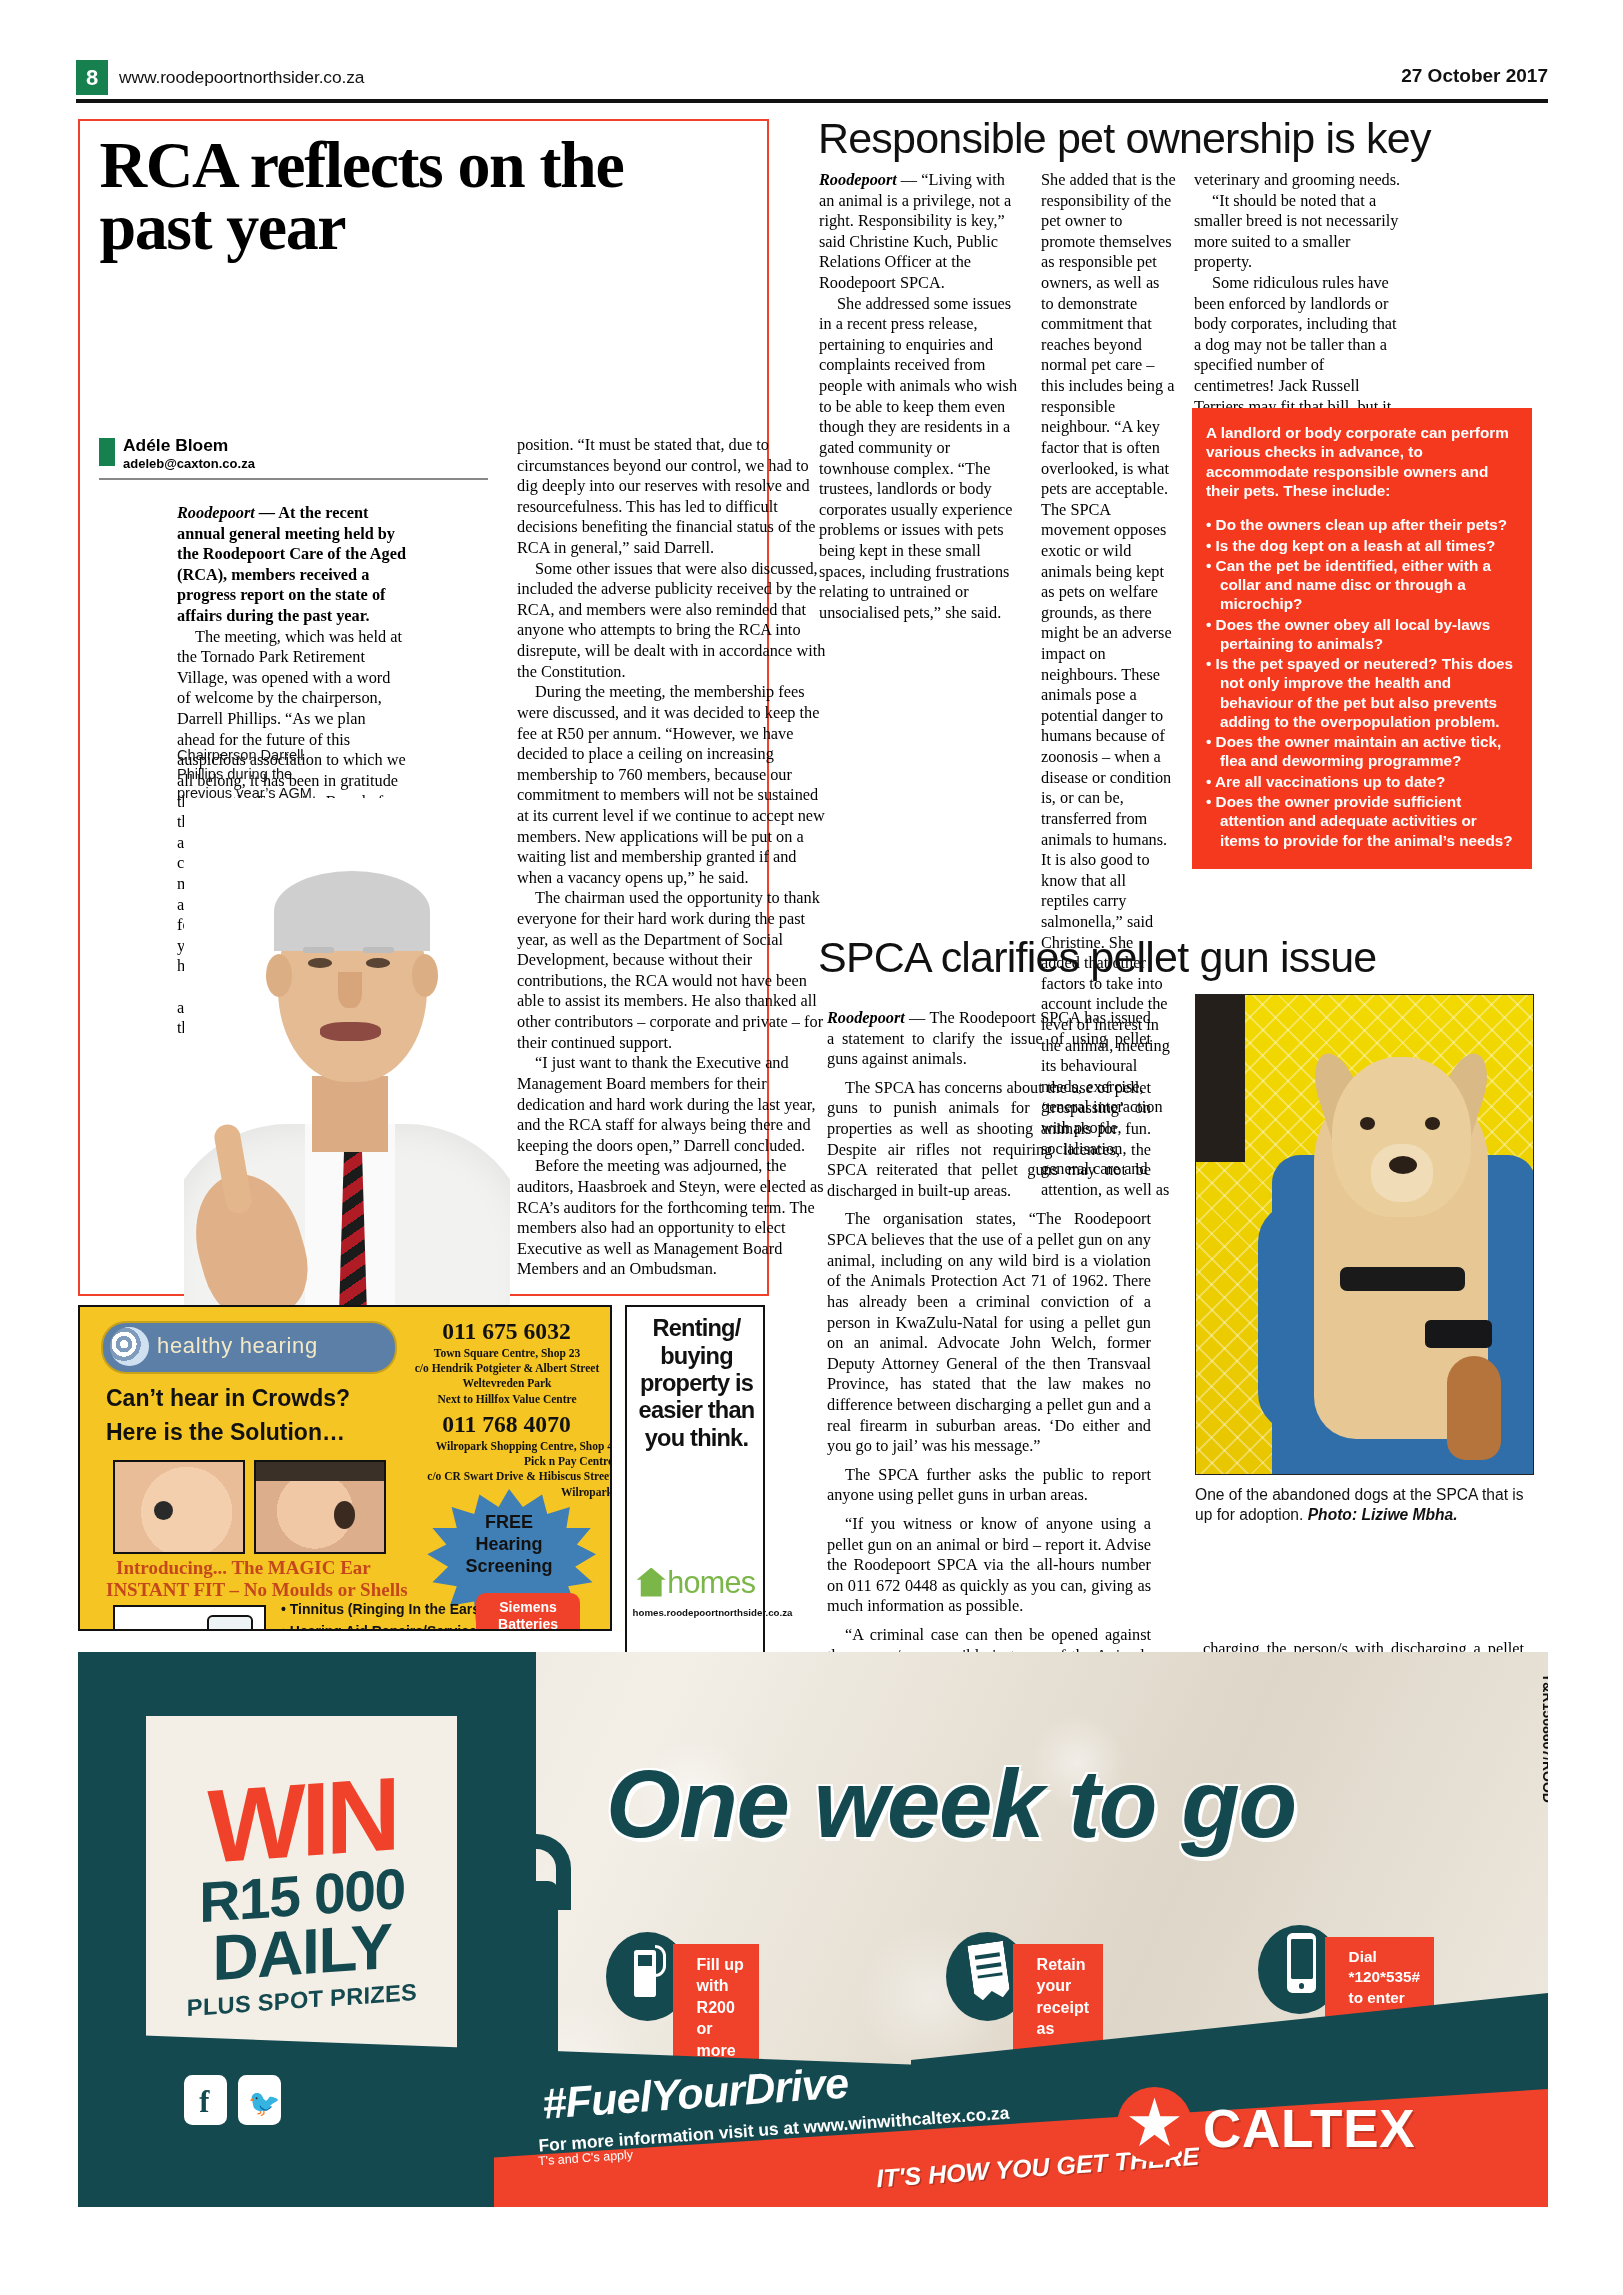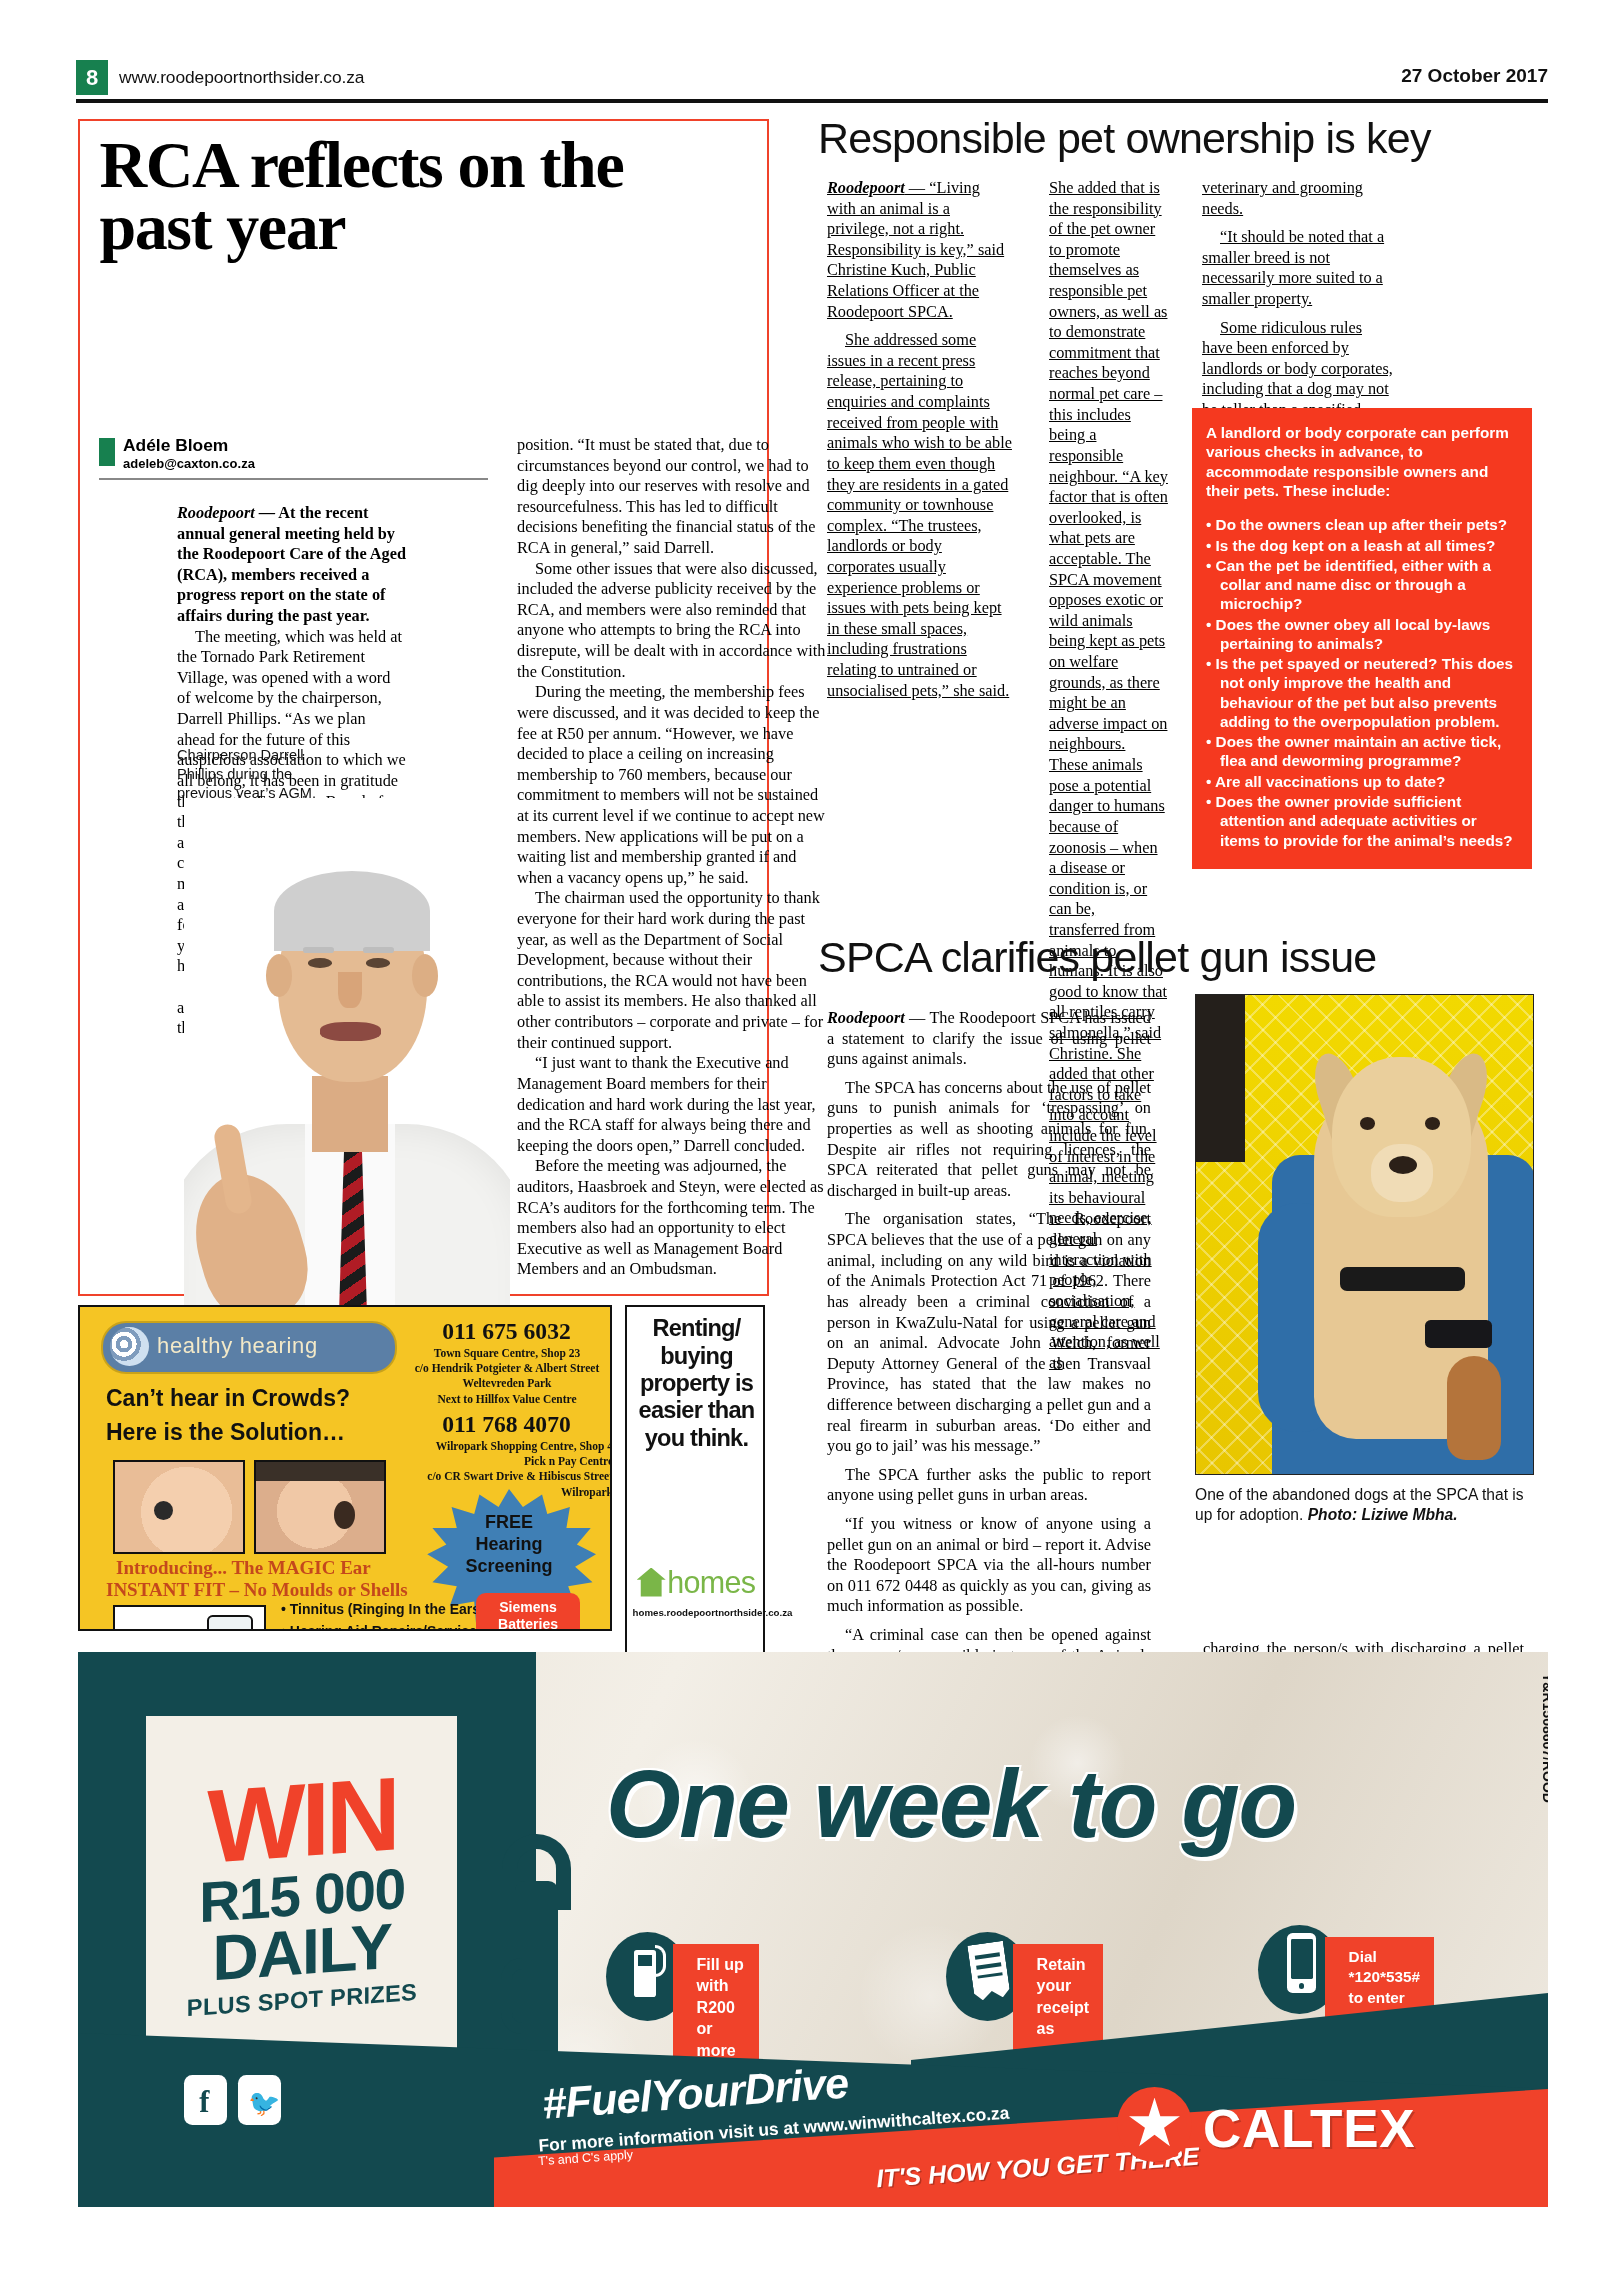--- a/index.html
+++ b/index.html
@@ -57,21 +57,21 @@
   .p-brow-r{position:absolute;left:179px;top:149px;width:30.5px;height:5.6px;background:#bdbdbd;border-radius:2.8px;}
   .p-nose{position:absolute;left:154px;top:174px;width:23.6px;height:36px;background:#d8a479;border-radius:0 0 40% 40%;}
   .p-mouth{position:absolute;left:136px;top:224px;width:61px;height:19.4px;background:#8c4a42;border-radius:40%;}
   .p-hand{position:absolute;left:14px;top:375px;width:104px;height:146px;background:#e0b188;border-radius:52% 52% 40% 40%;transform:rotate(-16deg);}
   .p-finger{position:absolute;left:36px;top:326px;width:26px;height:90px;background:#e4b68c;border-radius:14px;transform:rotate(-10deg);}
 
   
   .pet-head{position:absolute;left:818px;top:117px;width:736px;font-family:"Liberation Sans",sans-serif;
             font-weight:normal;font-size:43px;line-height:1;letter-spacing:-0.8px;color:#111;}
   .pet-col{position:absolute;font-size:16.3px;line-height:1.265;color:#000;}
-  .pet-col p{margin:8px;text-indent:18px;text-decoration:underline;}
+  .pet-col p{margin:0;text-indent:18px;}
   .pet-col p.first{text-indent:0;}
   .pet-col .place{font-style:italic;font-weight:bold;}
   .pet-c1{left:819px;top:170px;width:201px;}
   .pet-c2{left:1041px;top:170px;width:135px;}
   .pet-c3{left:1194px;top:170px;width:208px;}
 
   
   .redbox{position:absolute;left:1192px;top:408px;width:340px;background:#f5391f;color:#ffffff;
           padding:15.3px 14px 18px 14px;font-family:"Liberation Sans",sans-serif;font-weight:bold;
           font-size:15.3px;line-height:1.25;box-sizing:border-box;}

